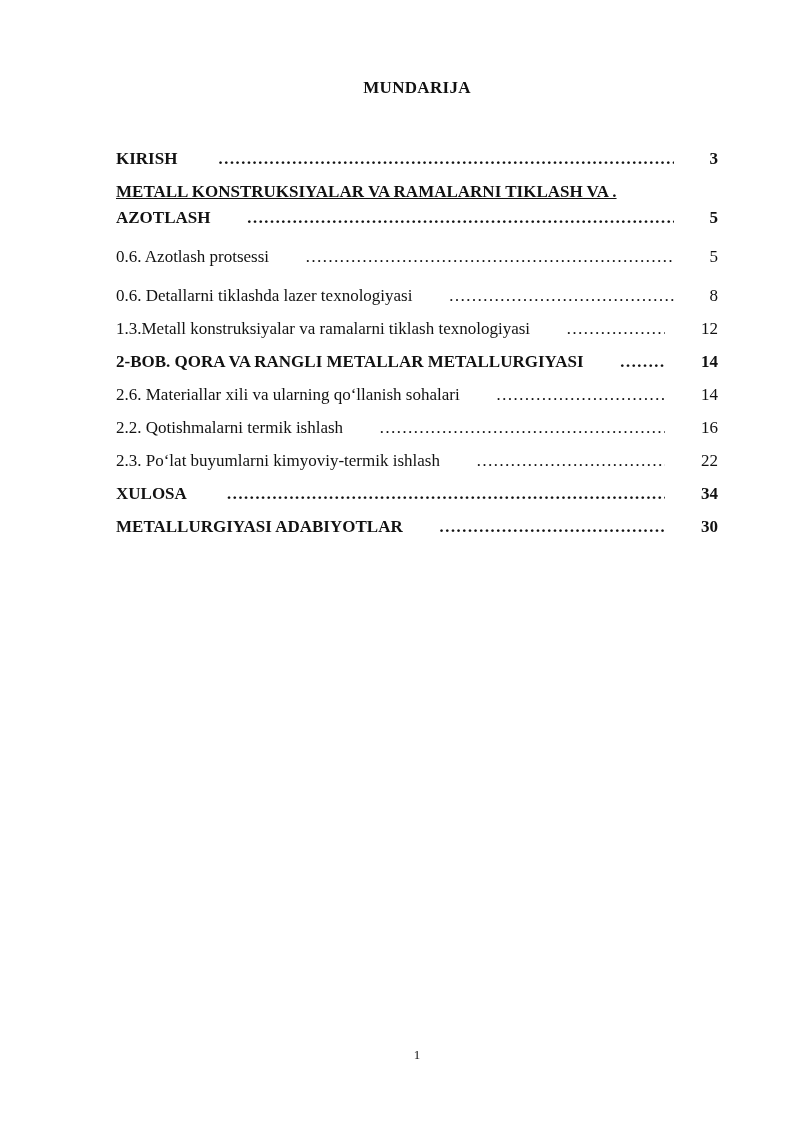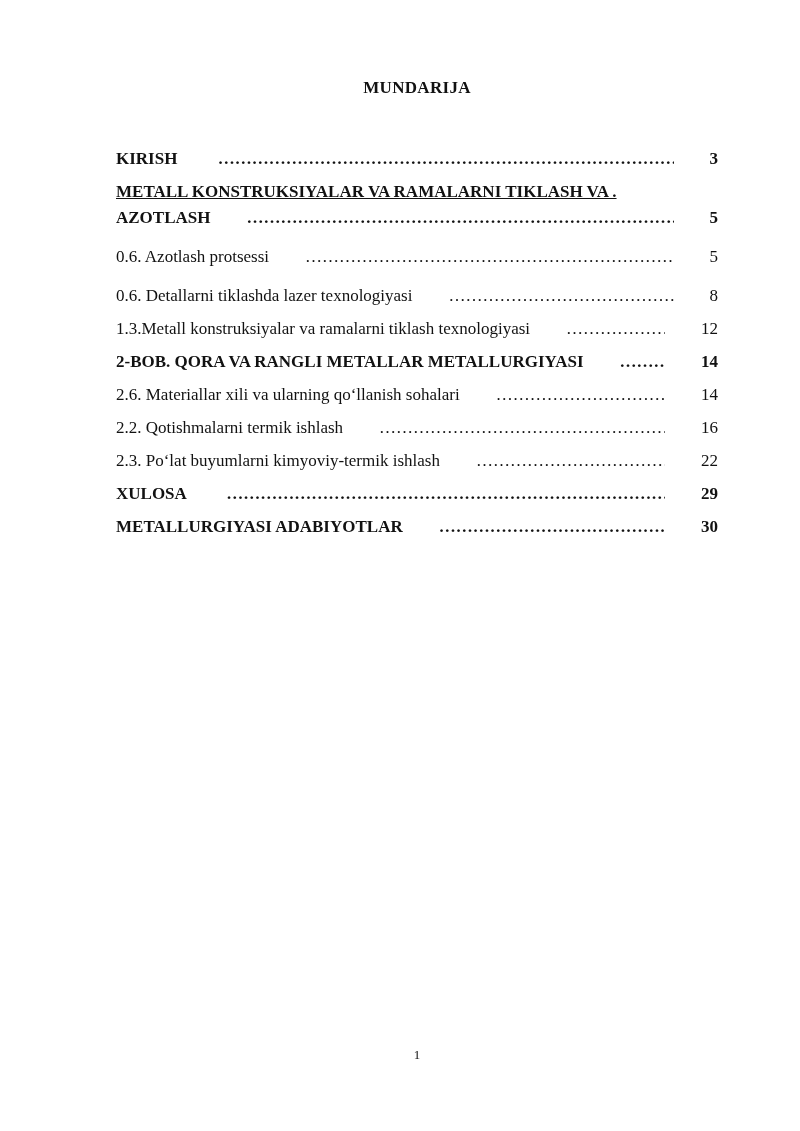--- a/index.html
+++ b/index.html
@@ -127,21 +127,21 @@
 
     <div class="toc-row">
       <span class="lbl">2.3. Po‘lat buyumlarni kimyoviy-termik ishlash</span>
       <span class="leader">…………………………………………………………………………………………………………………………………………</span>
       <span class="pg">22</span>
     </div>
 
     <div class="toc-row bold">
       <span class="lbl">XULOSA </span>
       <span class="leader">…………………………………………………………………………………………………………………………………………</span>
-      <span class="pg">29</span>
+      <span class="pg">34</span>
     </div>
 
     <div class="toc-row bold">
       <span class="lbl">METALLURGIYASI ADABIYOTLAR</span>
       <span class="leader">…………………………………………………………………………………………………………………………………………</span>
       <span class="pg">30</span>
     </div>
 
   </div>
 

